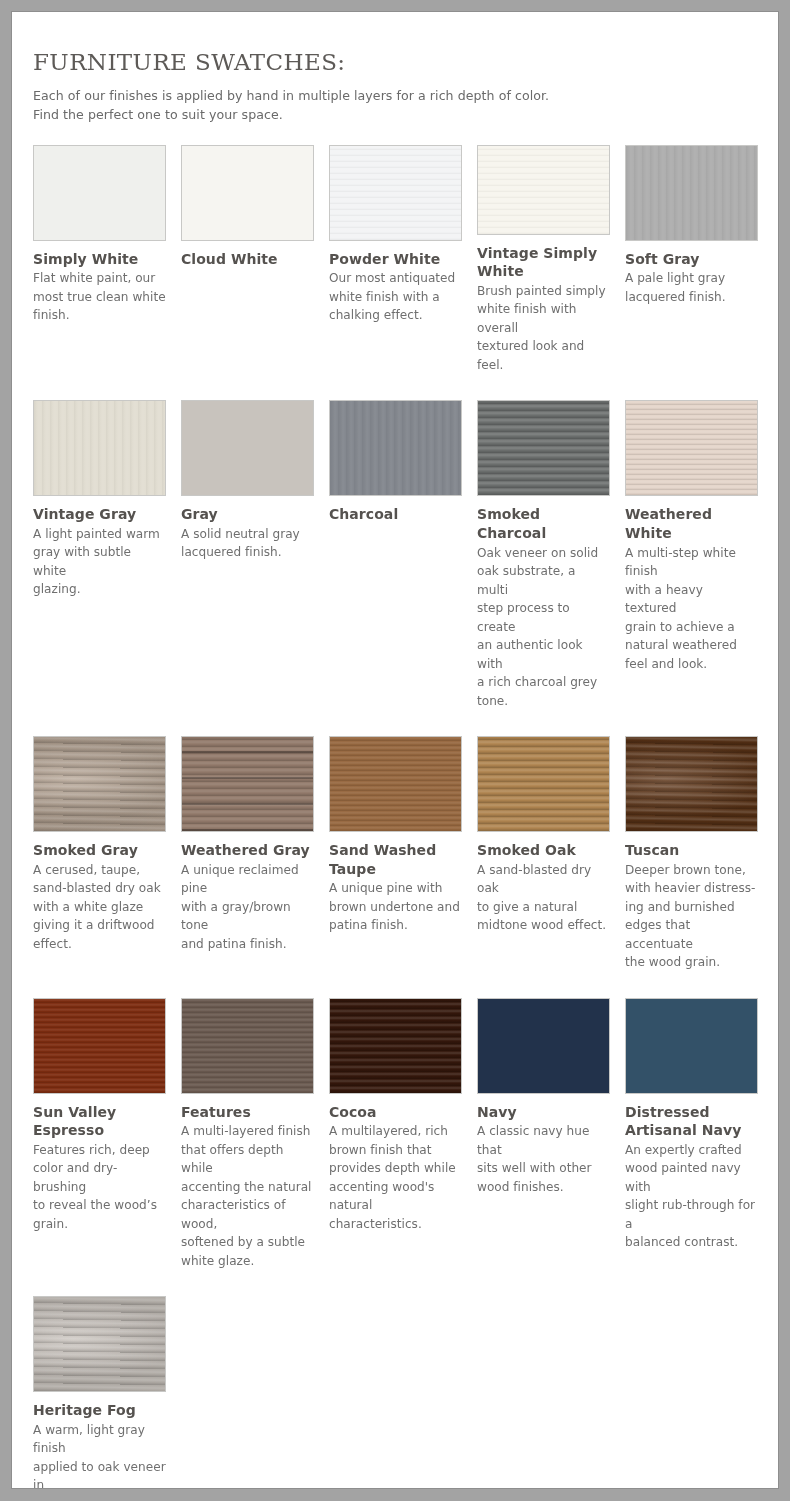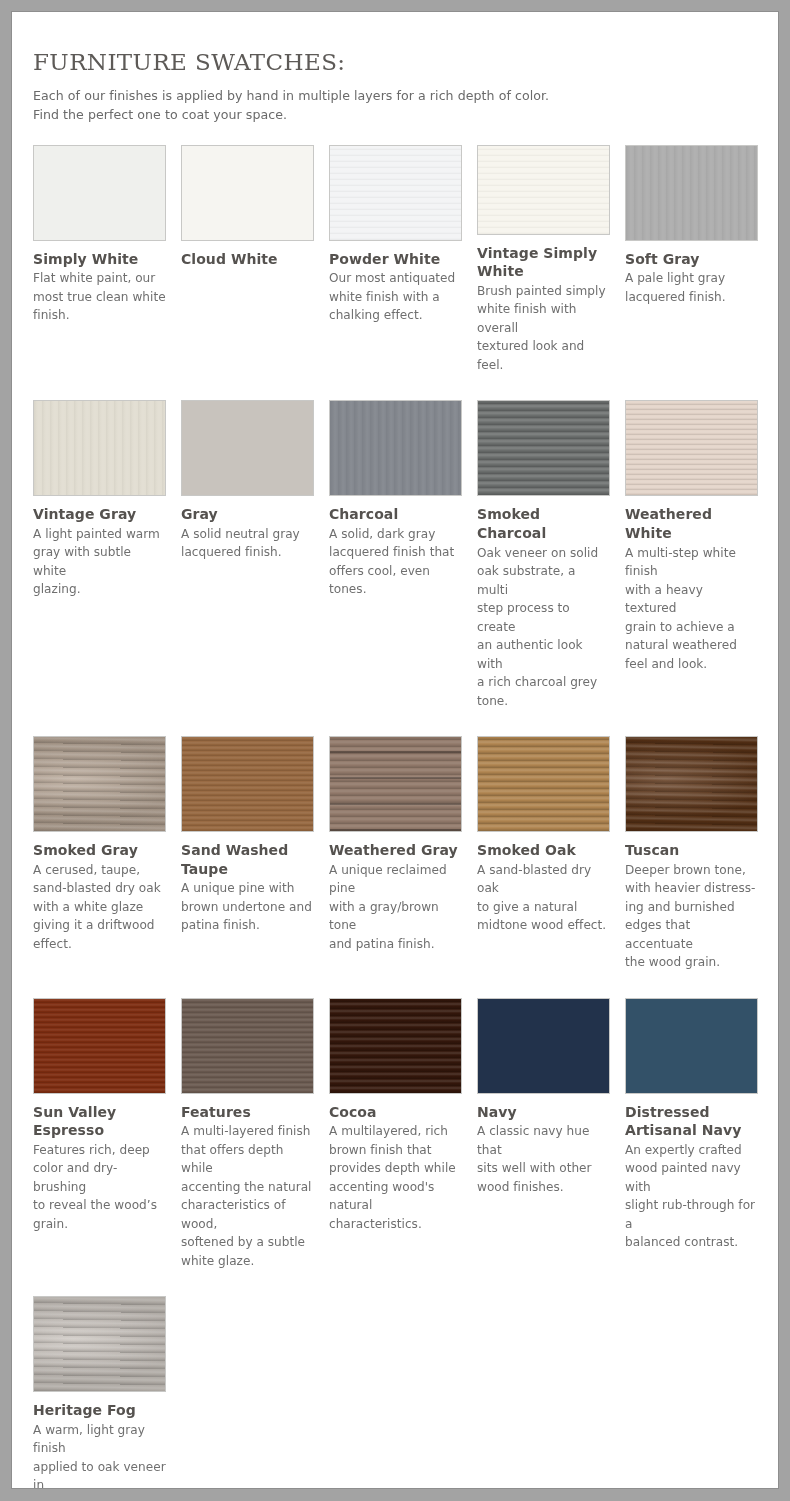--- a/index.html
+++ b/index.html
@@ -98,21 +98,21 @@
 </head>
 <body>
 
 <div class="page">
   <div class="inner">
 
     <h1 class="title">FURNITURE SWATCHES:</h1>
 
     <div class="intro">
       <div>Each of our finishes is applied by hand in multiple layers for a rich depth of color.</div>
-      <div>Find the perfect one to coat your space.</div>
+      <div>Find the perfect one to suit your space.</div>
     </div>
 
     <div class="rows" id="swatch-rows">
         <div class="row row-1" style="margin-bottom: 26px;">
           <div class="cell">
             <div class="chip" style="background: rgb(239, 240, 237);">
               <div class="grain"></div>
             </div>
             <div class="swatch-name" style="white-space: pre-line;">Simply White</div>
             <div class="swatch-desc">Flat white paint, our
@@ -168,24 +168,20 @@
             </div>
             <div class="swatch-name" style="white-space: pre-line;">Gray</div>
             <div class="swatch-desc">A solid neutral gray
 lacquered finish.</div>
           </div>
           <div class="cell">
             <div class="chip" style="background: rgb(131, 135, 142);">
               <div class="grain" style="background-image: repeating-linear-gradient(90deg, rgba(0, 0, 0, 0.043) 0px, rgba(0, 0, 0, 0) 3px, rgba(255, 255, 255, 0.05) 5px, rgba(0, 0, 0, 0) 8px);"></div>
             </div>
             <div class="swatch-name" style="white-space: pre-line;">Charcoal</div>
-            <div class="swatch-desc">A solid, dark gray
-lacquered finish that
-offers cool, even
-tones.</div>
           </div>
           <div class="cell">
             <div class="chip" style="background: rgb(110, 113, 112);">
               <div class="grain" style="background-image: repeating-linear-gradient(0deg, rgba(0, 0, 0, 0.22) 0px, rgba(0, 0, 0, 0) 3px, rgba(255, 255, 255, 0.14) 5px, rgba(0, 0, 0, 0.05) 7px);"></div>
             </div>
             <div class="swatch-name" style="white-space: pre-line;">Smoked Charcoal</div>
             <div class="swatch-desc">Oak veneer on solid
 oak substrate, a multi
 step process to create
 an authentic look with
@@ -210,36 +206,36 @@
               <div class="grain" style="background-image: repeating-linear-gradient(1deg, rgba(0, 0, 0, 0.17) 0px, rgba(0, 0, 0, 0) 3px, rgba(255, 255, 255, 0.16) 5px, rgba(0, 0, 0, 0) 8px), radial-gradient(120% 60% at 30% 45%, rgba(255, 255, 255, 0.16), rgba(0, 0, 0, 0.12) 70%);"></div>
             </div>
             <div class="swatch-name" style="white-space: pre-line;">Smoked Gray</div>
             <div class="swatch-desc">A cerused, taupe,
 sand-blasted dry oak
 with a white glaze
 giving it a driftwood
 effect.</div>
           </div>
           <div class="cell">
+            <div class="chip" style="background: rgb(145, 121, 106);">
+              <div class="grain" style="background-image: repeating-linear-gradient(0deg, rgba(0, 0, 0, 0.18) 0px, rgba(0, 0, 0, 0) 3px, rgba(255, 255, 255, 0.11) 5px, rgba(0, 0, 0, 0) 7px), repeating-linear-gradient(0deg, rgba(0, 0, 0, 0.3) 0px, rgba(0, 0, 0, 0.3) 2px, rgba(0, 0, 0, 0) 2px, rgba(0, 0, 0, 0) 26px);"></div>
+            </div>
+            <div class="swatch-name" style="white-space: pre-line;">Weathered Gray</div>
+            <div class="swatch-desc">A unique reclaimed pine
+with a gray/brown tone
+and patina finish.</div>
+          </div>
+          <div class="cell">
             <div class="chip" style="background: rgb(150, 103, 63);">
               <div class="grain" style="background-image: repeating-linear-gradient(0deg, rgba(0, 0, 0, 0.13) 0px, rgba(0, 0, 0, 0) 2px, rgba(255, 255, 255, 0.1) 3px, rgba(0, 0, 0, 0) 5px);"></div>
             </div>
             <div class="swatch-name" style="white-space: pre-line;">Sand Washed Taupe</div>
             <div class="swatch-desc">A unique pine with
 brown undertone and
 patina finish.</div>
-          </div>
-          <div class="cell">
-            <div class="chip" style="background: rgb(145, 121, 106);">
-              <div class="grain" style="background-image: repeating-linear-gradient(0deg, rgba(0, 0, 0, 0.18) 0px, rgba(0, 0, 0, 0) 3px, rgba(255, 255, 255, 0.11) 5px, rgba(0, 0, 0, 0) 7px), repeating-linear-gradient(0deg, rgba(0, 0, 0, 0.3) 0px, rgba(0, 0, 0, 0.3) 2px, rgba(0, 0, 0, 0) 2px, rgba(0, 0, 0, 0) 26px);"></div>
-            </div>
-            <div class="swatch-name" style="white-space: pre-line;">Weathered Gray</div>
-            <div class="swatch-desc">A unique reclaimed pine
-with a gray/brown tone
-and patina finish.</div>
           </div>
           <div class="cell">
             <div class="chip" style="background: rgb(176, 133, 80);">
               <div class="grain" style="background-image: repeating-linear-gradient(0deg, rgba(0, 0, 0, 0.22) 0px, rgba(0, 0, 0, 0) 3px, rgba(255, 255, 255, 0.14) 5px, rgba(0, 0, 0, 0.05) 7px);"></div>
             </div>
             <div class="swatch-name" style="white-space: pre-line;">Smoked Oak</div>
             <div class="swatch-desc"> A sand-blasted dry oak
 to give a natural
 midtone wood effect.</div>
           </div>

